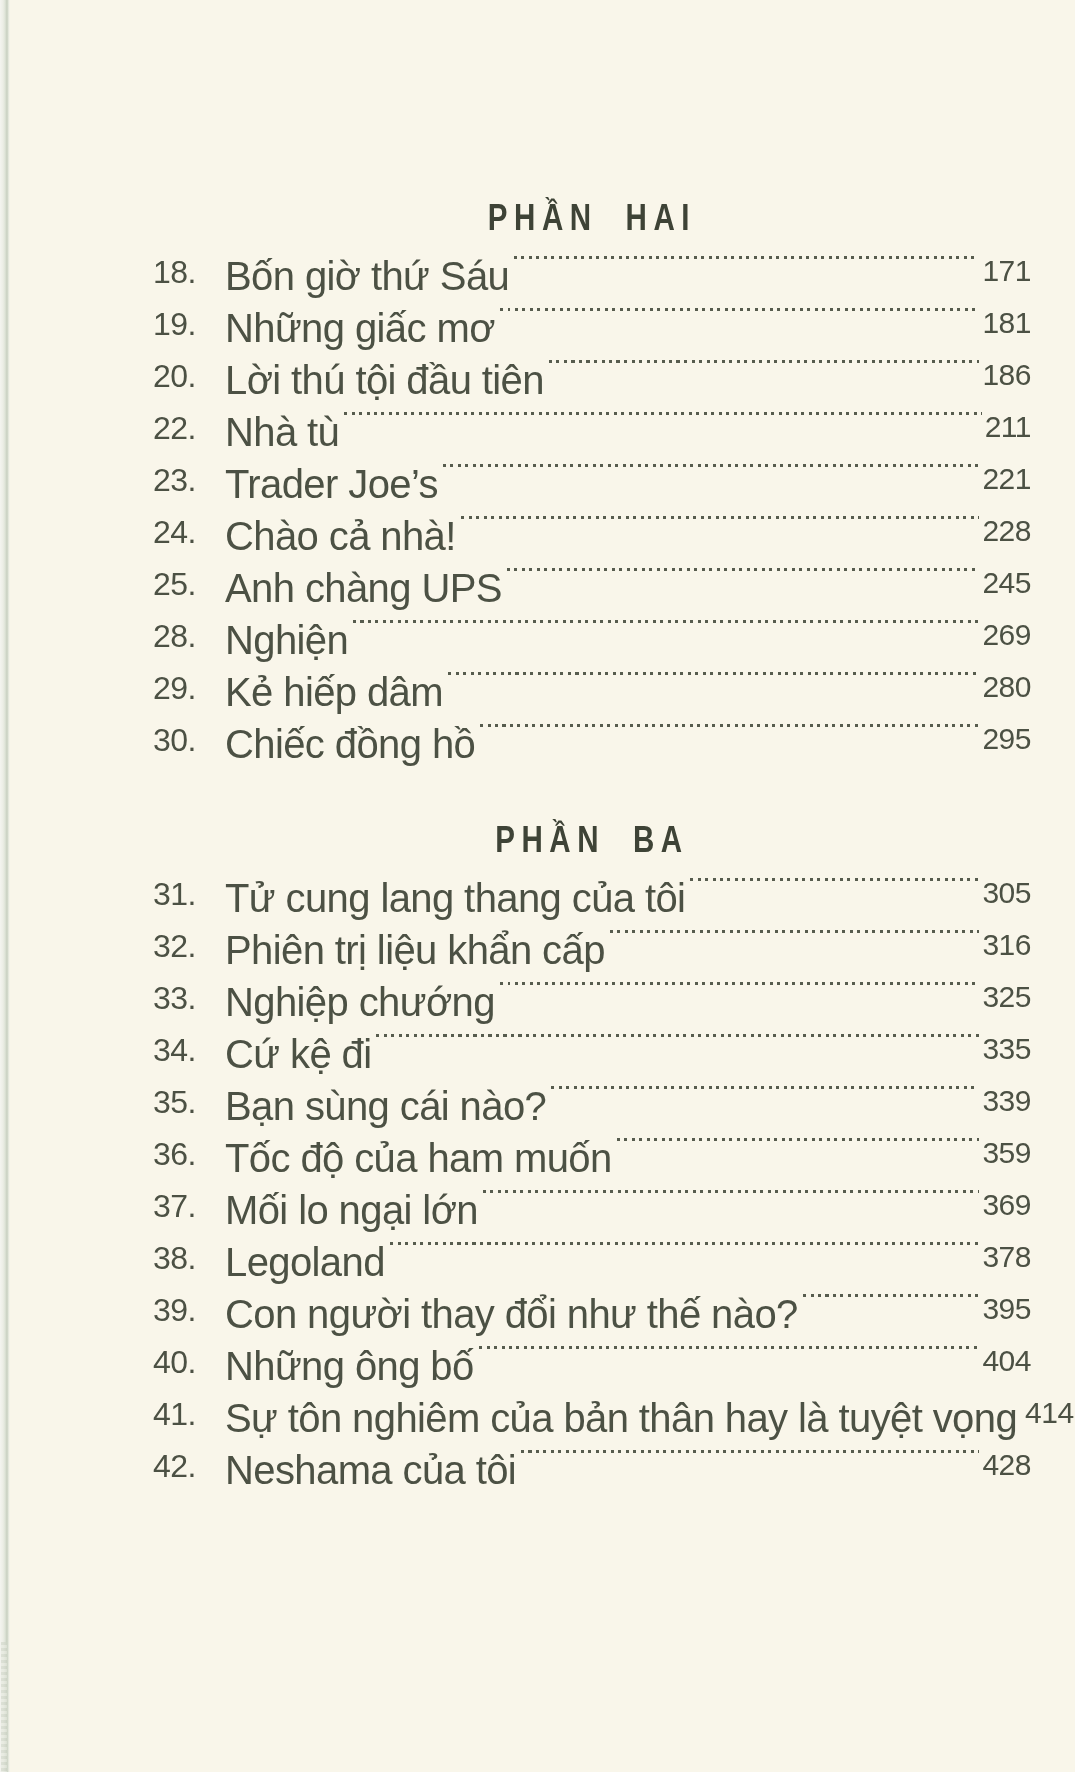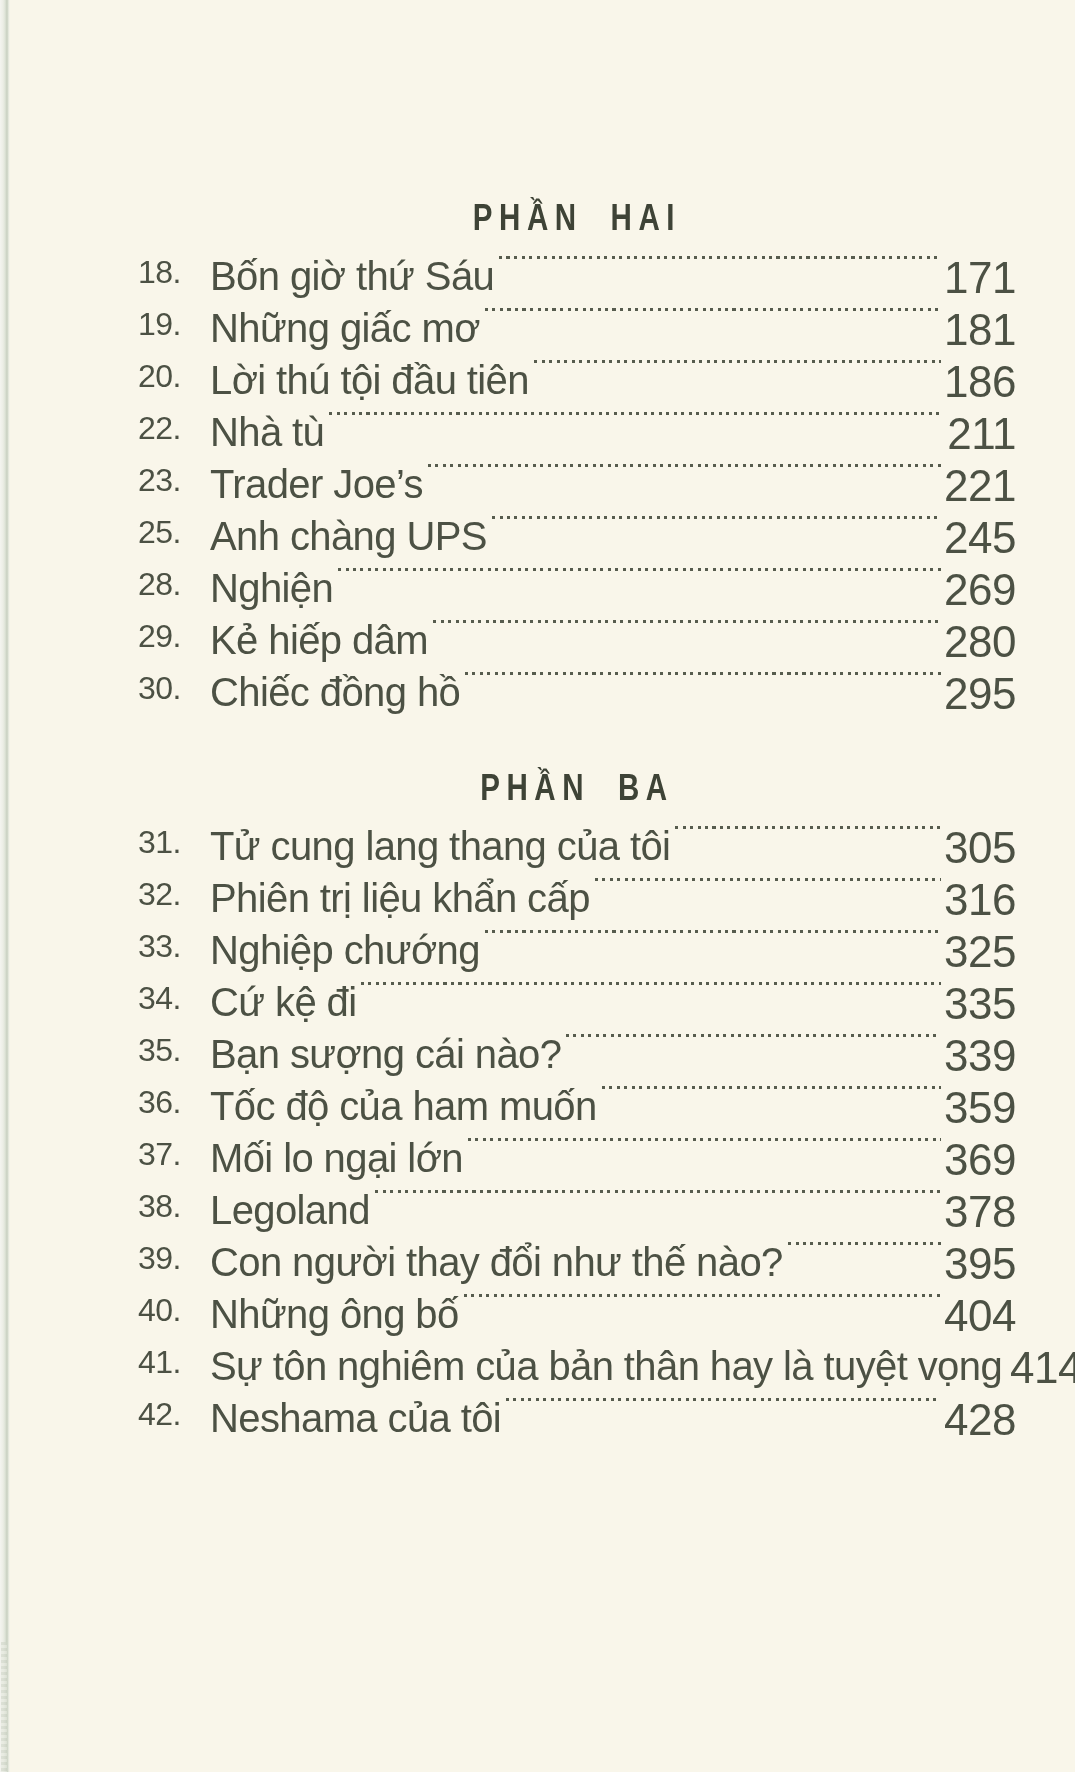--- a/index.html
+++ b/index.html
@@ -25,21 +25,21 @@
   .edge-strip::after {
     content: "";
     position: absolute;
     left: 1px; bottom: 0;
     width: 6px; height: 130px;
     background: repeating-linear-gradient(180deg, #cfd5c8 0 3px, #e6e9df 3px 6px);
     opacity: .6;
   }
   .content {
     position: absolute;
-    left: 138px;
+    left: 153px;
     top: 0;
     width: 878px;
   }
   .section-title {
     margin: 0;
     text-align: center;
     font-size: 36px;
     line-height: 40px;
     font-weight: bold;
     letter-spacing: 8px;
@@ -70,21 +70,21 @@
     letter-spacing: -0.6px;
   }
   .leader {
     flex: 1 1 auto;
     height: 3px;
     margin: 0 3px 5px 5px;
     background-image: repeating-linear-gradient(90deg, #575c4e 0 3px, transparent 3px 7.5px);
   }
   .pg {
     flex: 0 0 auto;
-    font-size: 44px;
+    font-size: 30px;
     line-height: 1;
     letter-spacing: -0.5px;
   }
 </style>
 </head>
 <body>
 
 <div class="page">
   <div class="edge-strip"></div>
   <div class="content">
@@ -122,20 +122,26 @@
           <span class="pg">211</span>
         </div>
 
         <div class="row">
           <span class="num">23.</span>
           <span class="title">Trader Joe’s</span>
           <span class="leader"></span>
           <span class="pg">221</span>
         </div>
 
+        <div class="row">
+          <span class="num">24.</span>
+          <span class="title">Chào cả nhà!</span>
+          <span class="leader"></span>
+          <span class="pg">228</span>
+        </div>
 
         <div class="row">
           <span class="num">25.</span>
           <span class="title">Anh chàng UPS</span>
           <span class="leader"></span>
           <span class="pg">245</span>
         </div>
 
 
 
@@ -188,21 +194,21 @@
 
         <div class="row">
           <span class="num">34.</span>
           <span class="title">Cứ kệ đi</span>
           <span class="leader"></span>
           <span class="pg">335</span>
         </div>
 
         <div class="row">
           <span class="num">35.</span>
-          <span class="title">Bạn sượng cái nào?</span>
+          <span class="title">Bạn sùng cái nào?</span>
           <span class="leader"></span>
           <span class="pg">339</span>
         </div>
 
         <div class="row">
           <span class="num">36.</span>
           <span class="title">Tốc độ của ham muốn</span>
           <span class="leader"></span>
           <span class="pg">359</span>
         </div>

